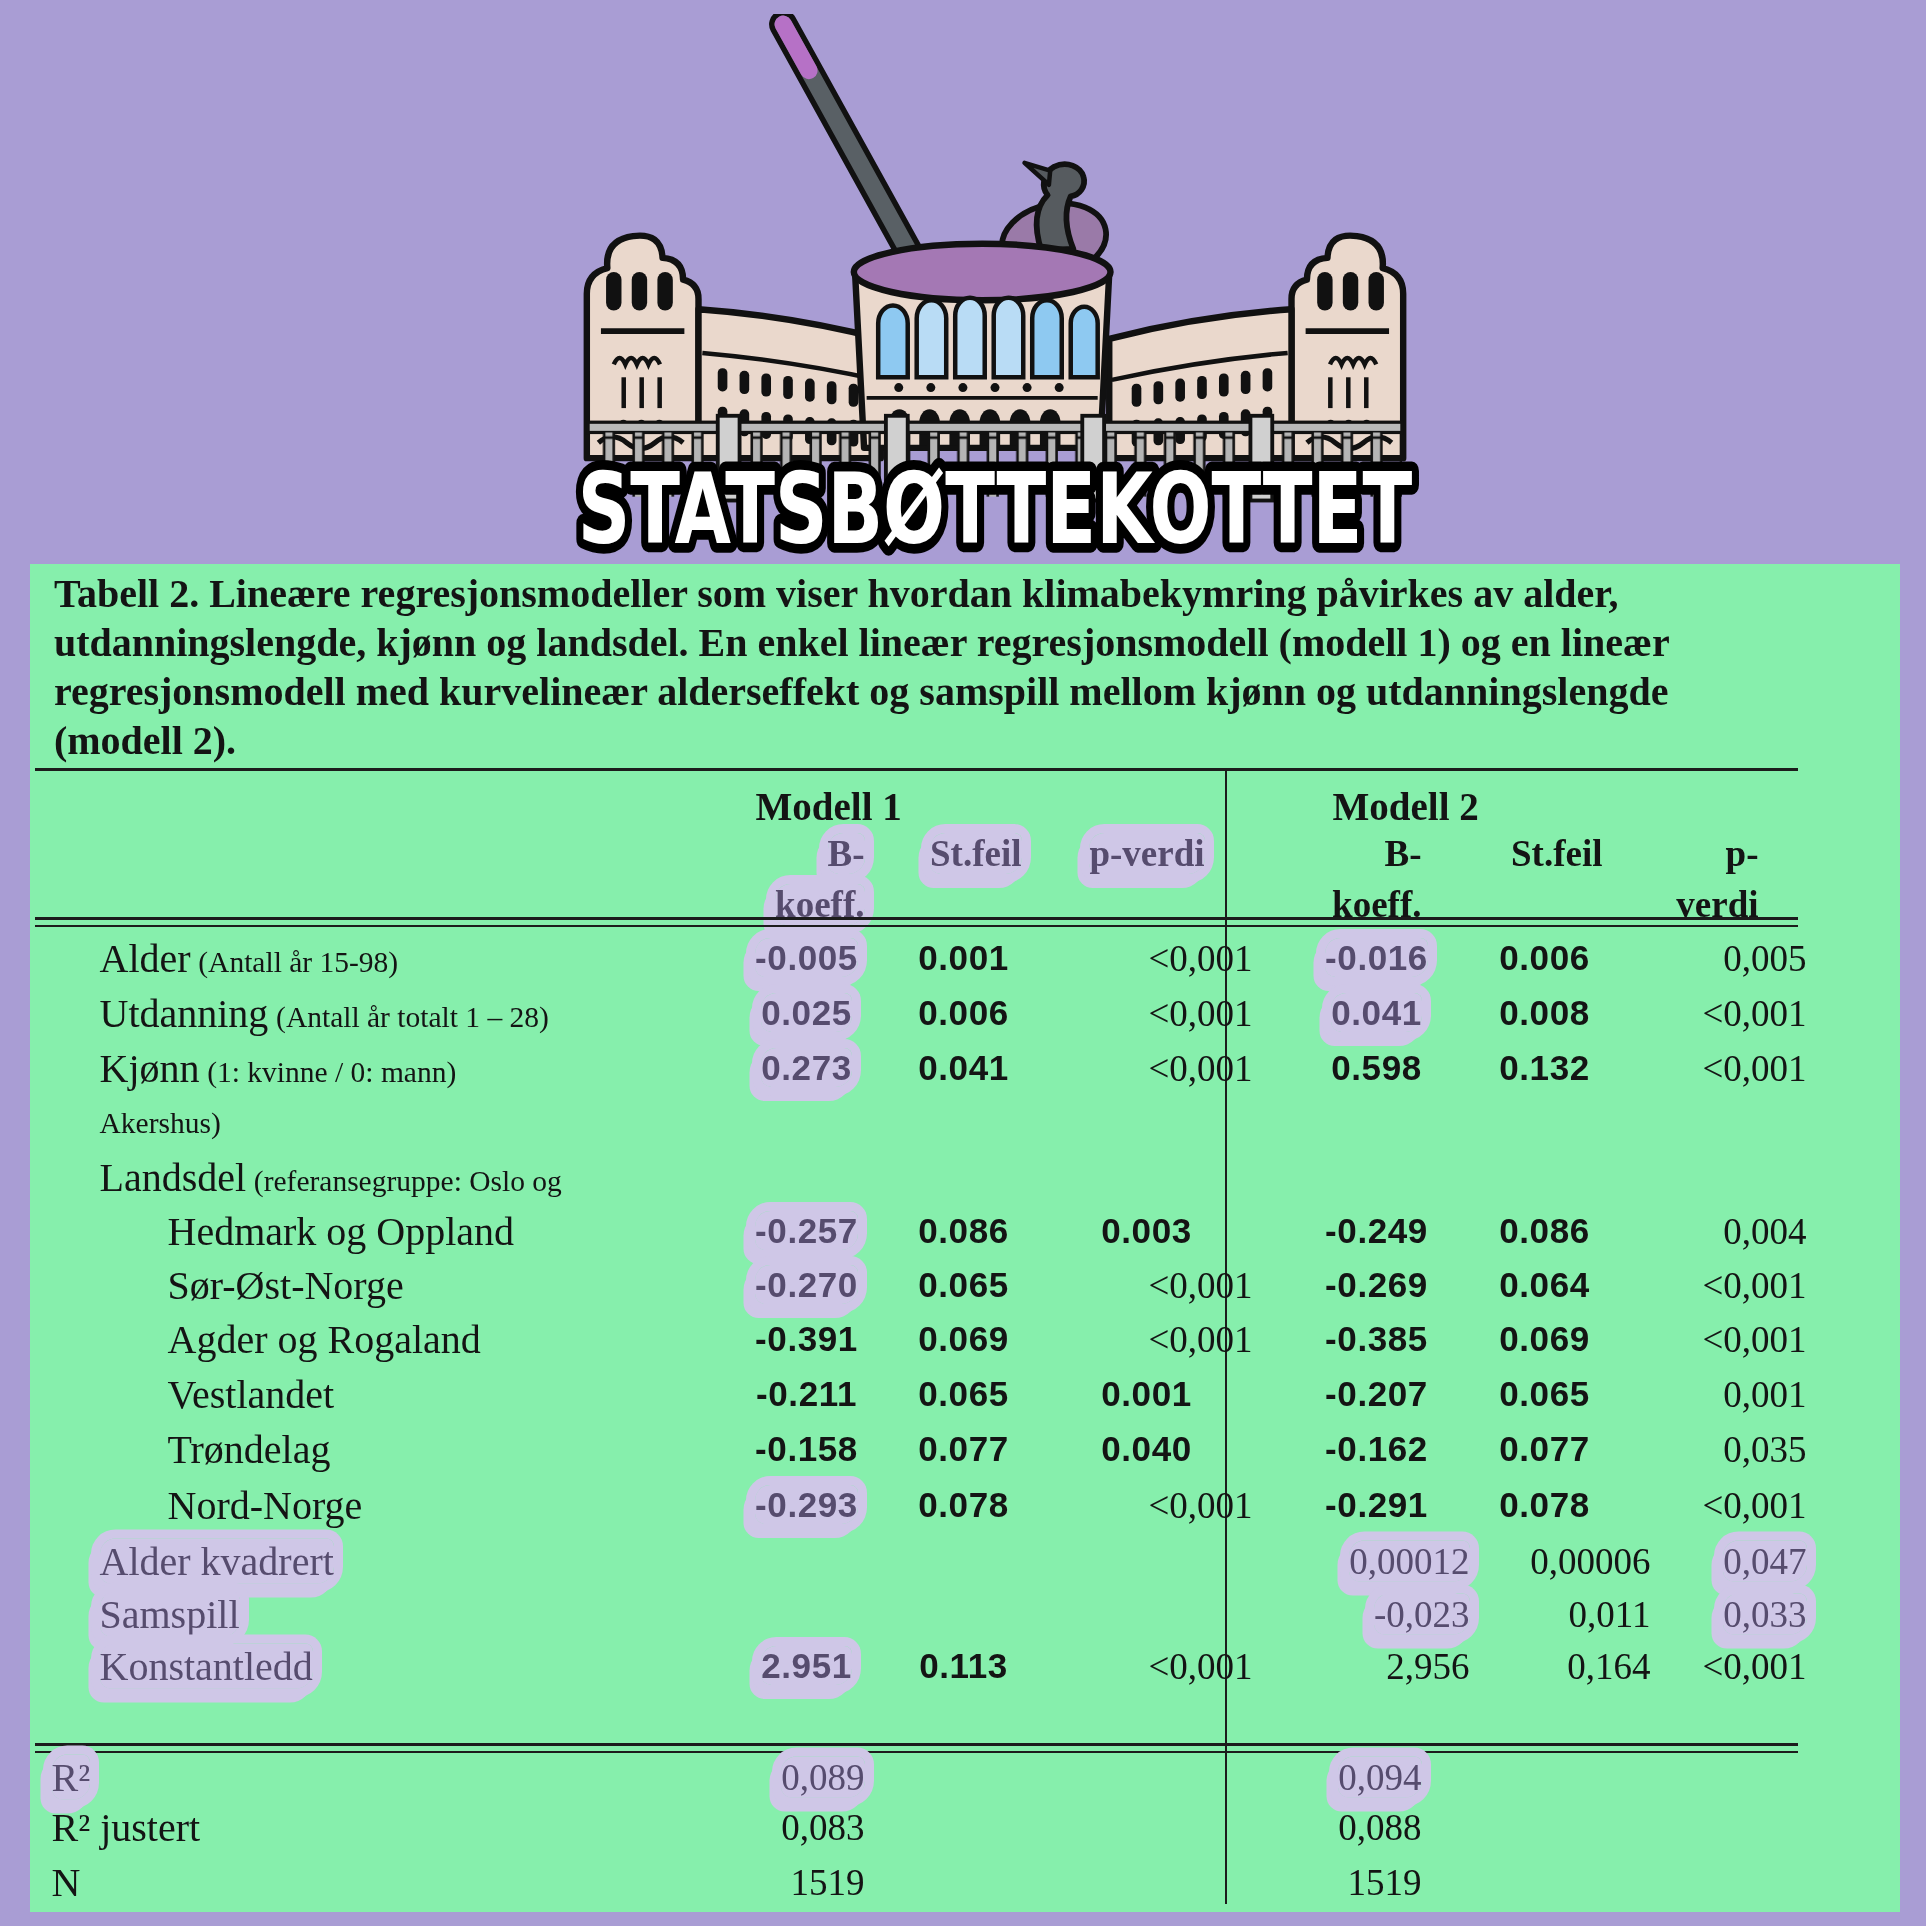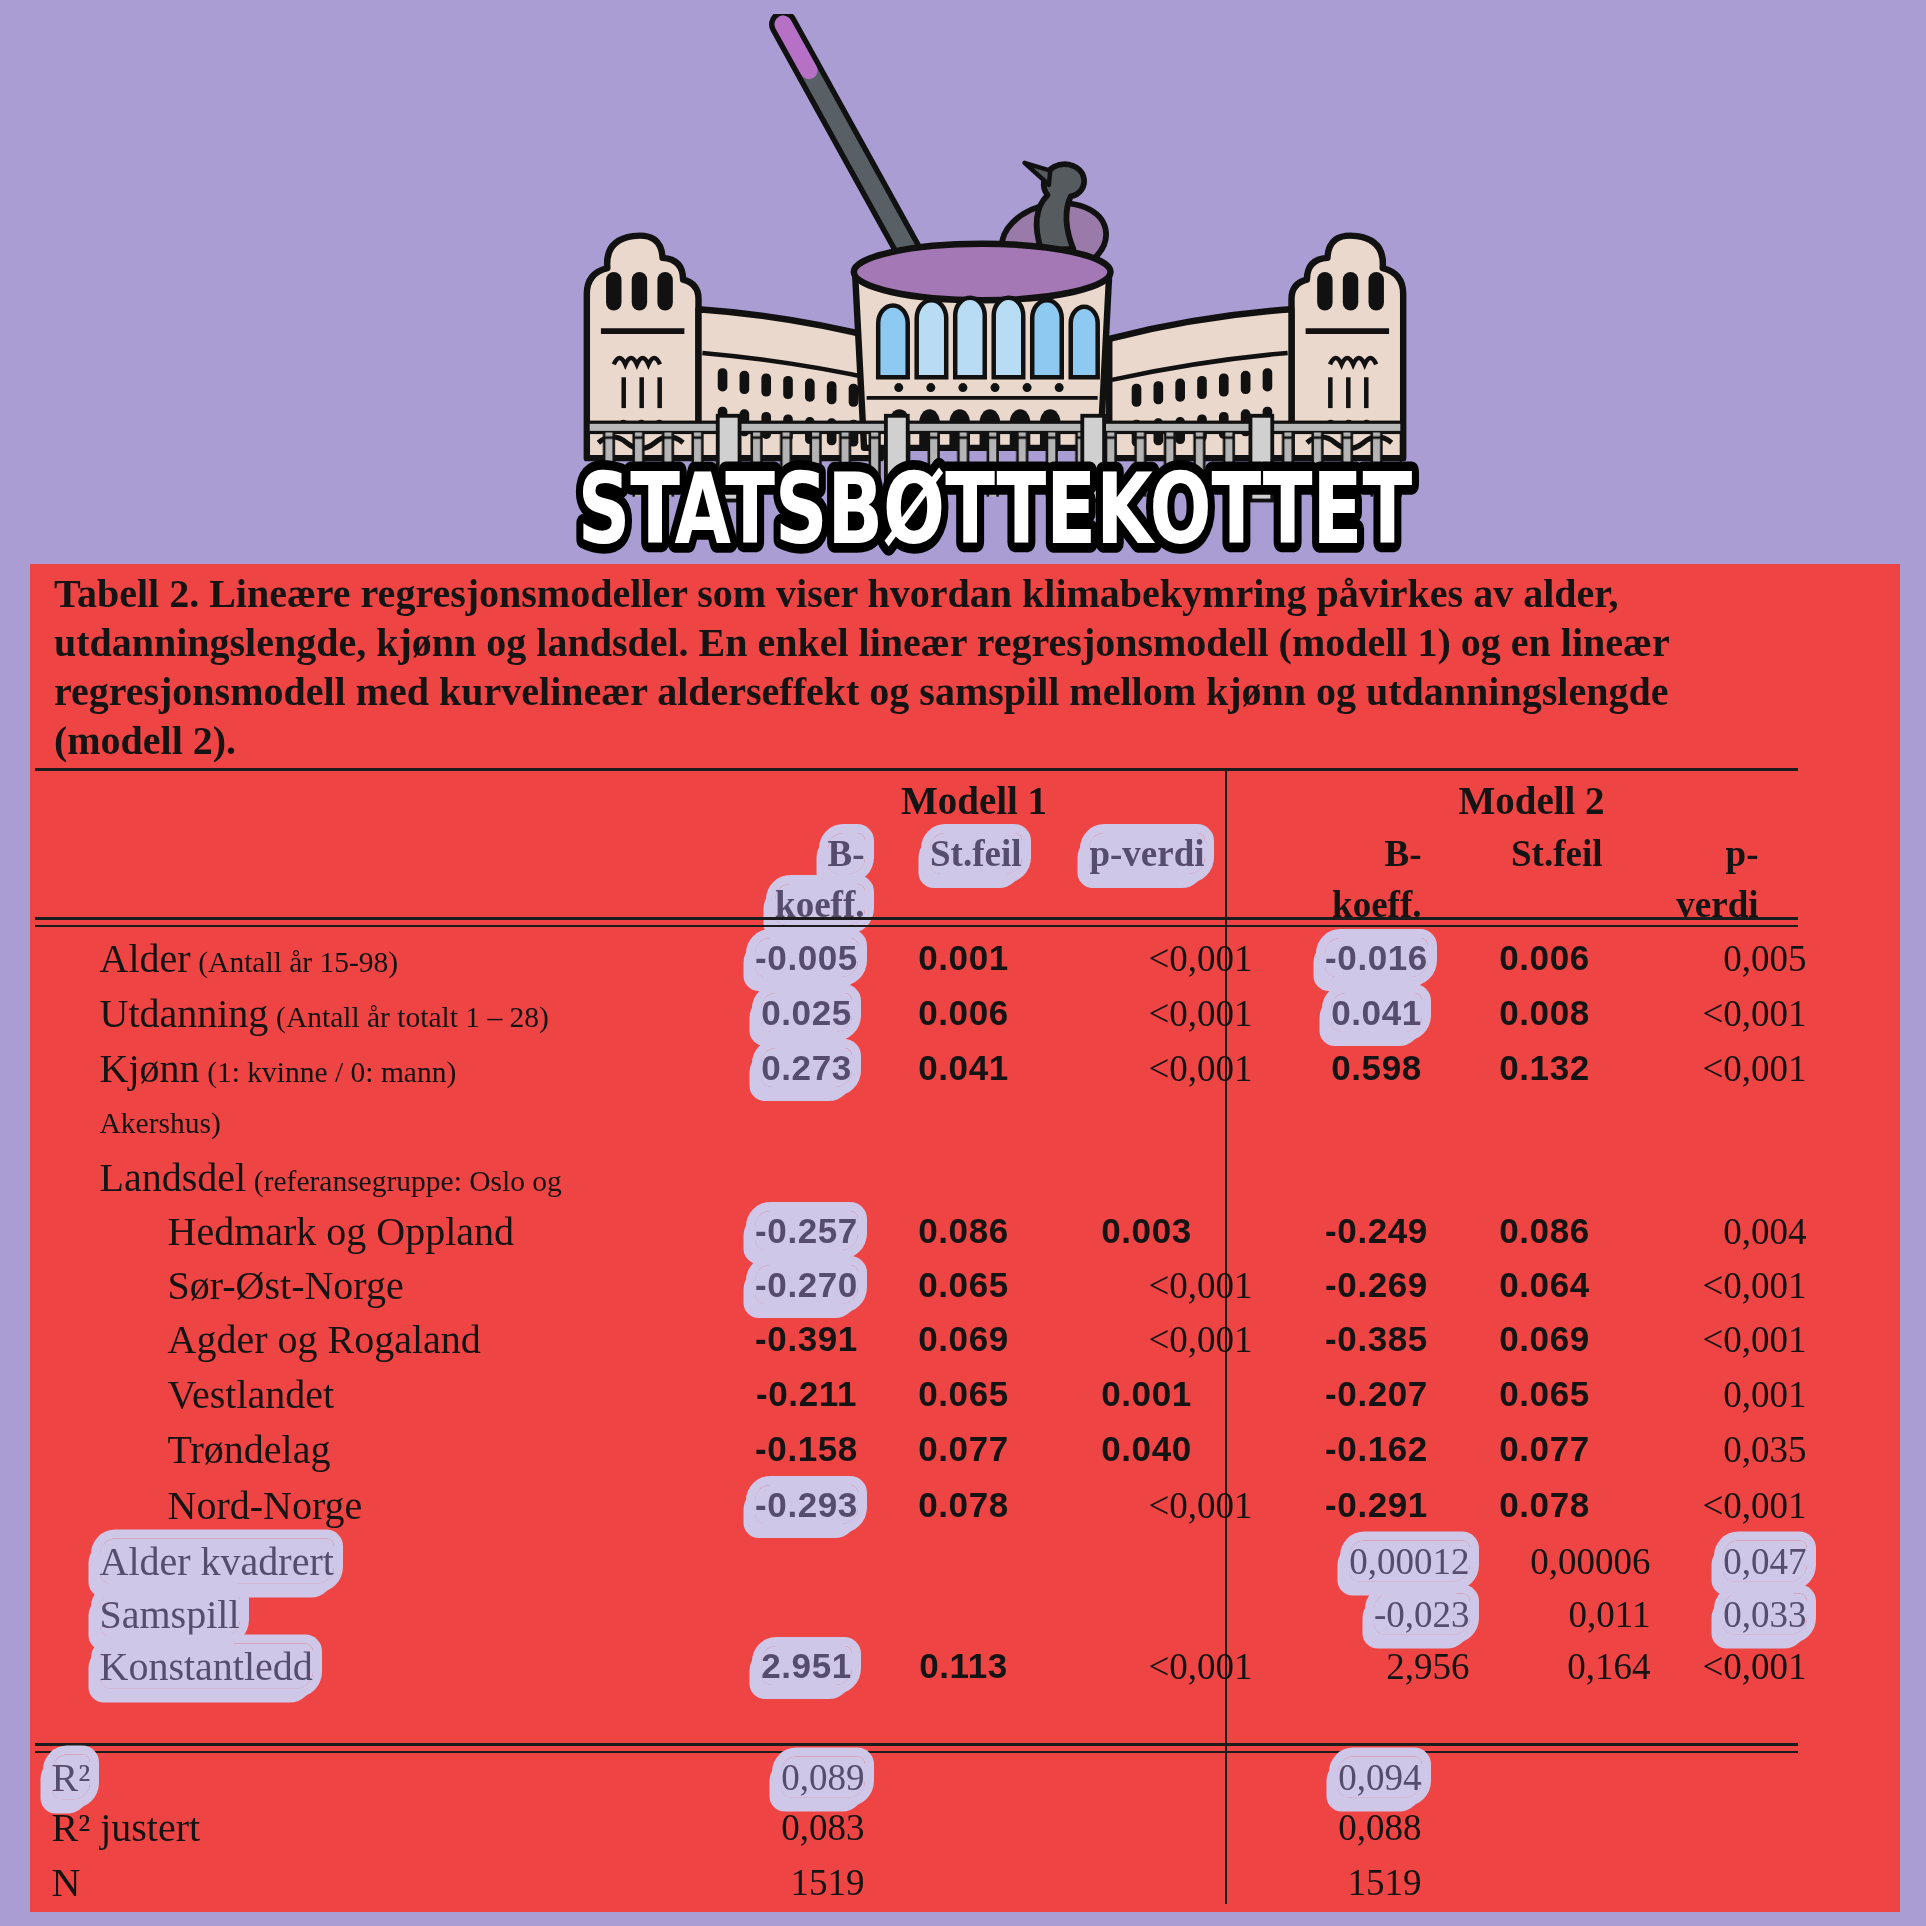--- a/index.html
+++ b/index.html
@@ -5,32 +5,32 @@
   html,body{margin:0;padding:0;}
   body{
     width:1926px;height:1926px;position:relative;overflow:hidden;
     background:#a99dd4;
     font-family:"Liberation Serif", serif;
     color:#141414;
   }
   
   .logo-wrap{position:absolute;left:565px;top:14px;width:860px;height:552px;}
   
-  .doc{position:absolute;left:29.5px;top:564px;width:1870px;height:1348px;background:#ef4444;text-decoration:underline;}
+  .doc{position:absolute;left:29.5px;top:564px;width:1870px;height:1348px;background:#86efac;text-decoration:underline;}
   .caption{position:absolute;left:24.4px;top:5.1px;width:1836px;font-weight:bold;font-size:40px;line-height:49px;white-space:nowrap;}
   .caption div{height:49px;}
   
   .rule-top{position:absolute;left:5.1px;top:204px;width:1763px;height:3.2px;background:#1c1c1c;}
   .rule-double{position:absolute;left:5.1px;width:1763px;height:5.1px;border-top:3.2px solid #1c1c1c;border-bottom:2.6px solid #1c1c1c;}
   .d1{top:353px;}
   .d2{top:1179px;}
   .vline{position:absolute;left:1195px;top:204px;width:2.6px;height:1136px;background:#1c1c1c;}
   
   .thead{position:absolute;left:0;top:204px;width:1870px;height:161px;}
-  .mh{position:absolute;font-weight:bold;font-size:39px;text-align:center;top:10px;height:46px;line-height:46px;}
+  .mh{position:absolute;font-weight:bold;font-size:39px;text-align:left;top:16px;height:46px;line-height:46px;}
   .mh1{left:726px;width:437px;}
   .mh2{left:1303px;width:398px;}
   .hcell{position:absolute;font-weight:bold;font-size:37px;text-align:right;white-space:nowrap;height:48px;line-height:48px;}
   .hr1{top:62px;} .hr2{top:113px;}
   
   .c1{left:623px;width:212px;} .c2{left:780px;width:212px;} .c3{left:963px;width:212px;}
   .c4{left:1206px;width:186px;} .c5{left:1361px;width:212px;} .c6{left:1517px;width:212px;}
   
   .rows{position:absolute;left:0;top:366px;width:1870px;margin-left:48px;}
   .frows{position:absolute;left:0;top:1190px;width:1870px;}

